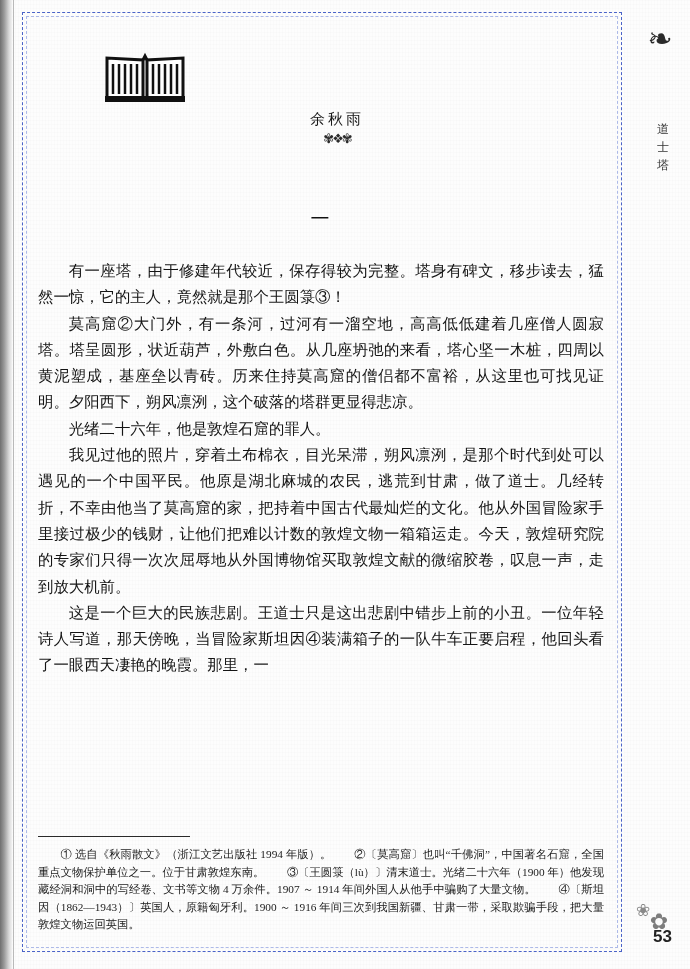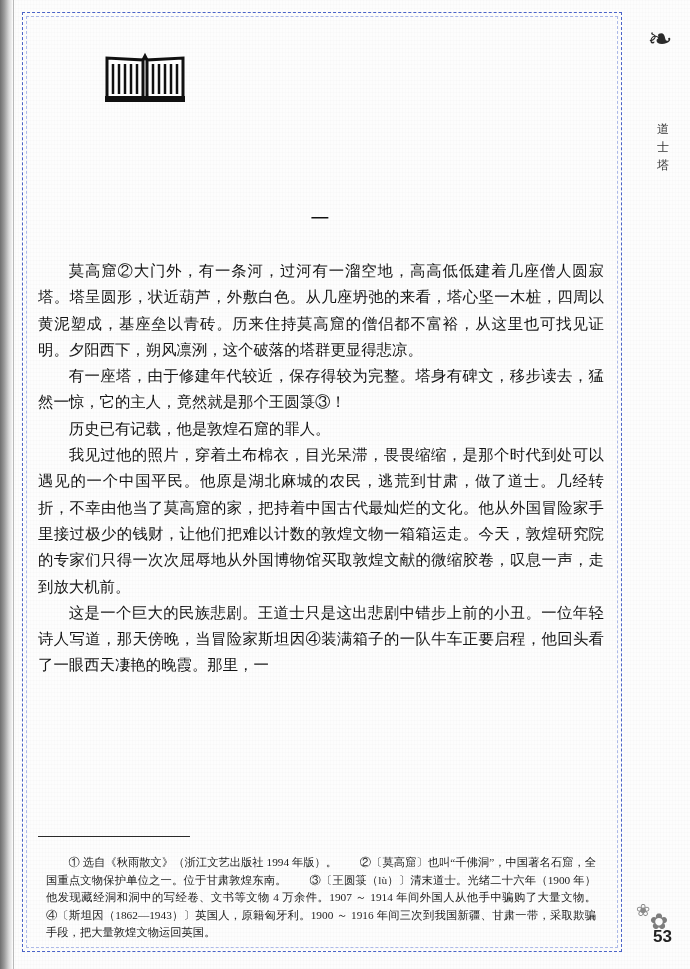--- a/index.html
+++ b/index.html
@@ -182,21 +182,21 @@
   .footnotes {
     position: absolute;
     left: 38px; top: 846px;
     width: 566px;
     font-size: 11.3px;
     line-height: 17.5px;
     color: #1b1b1b;
     text-align: justify;
     font-family: "Liberation Serif", "DejaVu Serif", serif;
   }
-  .footnotes p { margin: 8px; text-indent: 2em; }
+  .footnotes p { margin: 0; text-indent: 2em; }
 
   
   .page-number {
     position: absolute;
     left: 632px; top: 927px;
     width: 40px;
     text-align: right;
     font-size: 17px;
     font-weight: bold;
     color: #222;
@@ -226,28 +226,32 @@
       <path d="M4 8 L4 50 L40 50 L40 10 Z" fill="#ffffff" stroke="#111" stroke-width="3"></path>
       <path d="M44 10 L44 50 L80 50 L80 8 Z" fill="#ffffff" stroke="#111" stroke-width="3"></path>
       <path d="M40 10 L42 6 L44 10" fill="none" stroke="#111" stroke-width="3"></path>
       <path d="M10 14 L10 44 M16 14 L16 44 M22 14 L22 44 M28 14 L28 44 M34 14 L34 44" stroke="#111" stroke-width="2.5"></path>
       <path d="M50 14 L50 44 M56 14 L56 44 M62 14 L62 44 M68 14 L68 44 M74 14 L74 44" stroke="#111" stroke-width="2.5"></path>
       <rect x="2" y="46" width="80" height="6" fill="#111"></rect>
     </svg>
   </div>
 
 
+  <div class="author-box">
+    <div class="author-name">余秋雨</div>
+    <div class="author-rule">✾❖✾</div>
+  </div>
 
   <div class="section-num">一</div>
 
   <div class="body-text">
+    <p>有一座塔，由于修建年代较近，保存得较为完整。塔身有碑文，移步读去，猛然一惊，它的主人，竟然就是那个王圆箓③！</p>
     <p>莫高窟②大门外，有一条河，过河有一溜空地，高高低低建着几座僧人圆寂塔。塔呈圆形，状近葫芦，外敷白色。从几座坍弛的来看，塔心坚一木桩，四周以黄泥塑成，基座垒以青砖。历来住持莫高窟的僧侣都不富裕，从这里也可找见证明。夕阳西下，朔风凛洌，这个破落的塔群更显得悲凉。</p>
-    <p>有一座塔，由于修建年代较近，保存得较为完整。塔身有碑文，移步读去，猛然一惊，它的主人，竟然就是那个王圆箓③！</p>
-    <p>历史已有记载，他是敦煌石窟的罪人。</p>
-    <p>我见过他的照片，穿着土布棉衣，目光呆滞，畏畏缩缩，是那个时代到处可以遇见的一个中国平民。他原是湖北麻城的农民，逃荒到甘肃，做了道士。几经转折，不幸由他当了莫高窟的家，把持着中国古代最灿烂的文化。他从外国冒险家手里接过极少的钱财，让他们把难以计数的敦煌文物一箱箱运走。今天，敦煌研究院的专家们只得一次次屈辱地从外国博物馆买取敦煌文献的微缩胶卷，叹息一声，走到放大机前。</p>
+    <p>光绪二十六年，他是敦煌石窟的罪人。</p>
+    <p>我见过他的照片，穿着土布棉衣，目光呆滞，朔风凛洌，是那个时代到处可以遇见的一个中国平民。他原是湖北麻城的农民，逃荒到甘肃，做了道士。几经转折，不幸由他当了莫高窟的家，把持着中国古代最灿烂的文化。他从外国冒险家手里接过极少的钱财，让他们把难以计数的敦煌文物一箱箱运走。今天，敦煌研究院的专家们只得一次次屈辱地从外国博物馆买取敦煌文献的微缩胶卷，叹息一声，走到放大机前。</p>
     <p>这是一个巨大的民族悲剧。王道士只是这出悲剧中错步上前的小丑。一位年轻诗人写道，那天傍晚，当冒险家斯坦因④装满箱子的一队牛车正要启程，他回头看了一眼西天凄艳的晚霞。那里，一</p>
   </div>
 
   <div class="fn-rule"></div>
   <div class="footnotes">
     <p>①  选自《秋雨散文》（浙江文艺出版社 1994 年版）。　　②〔莫高窟〕也叫“千佛洞”，中国著名石窟，全国重点文物保护单位之一。位于甘肃敦煌东南。　　③〔王圆箓（lù）〕清末道士。光绪二十六年（1900 年）他发现藏经洞和洞中的写经卷、文书等文物 4 万余件。1907 ～ 1914 年间外国人从他手中骗购了大量文物。　　④〔斯坦因（1862—1943）〕英国人，原籍匈牙利。1900 ～ 1916 年间三次到我国新疆、甘肃一带，采取欺骗手段，把大量敦煌文物运回英国。</p>
   </div>
 
   <div class="sidebar">
     <div class="side-ornament">❧</div>

